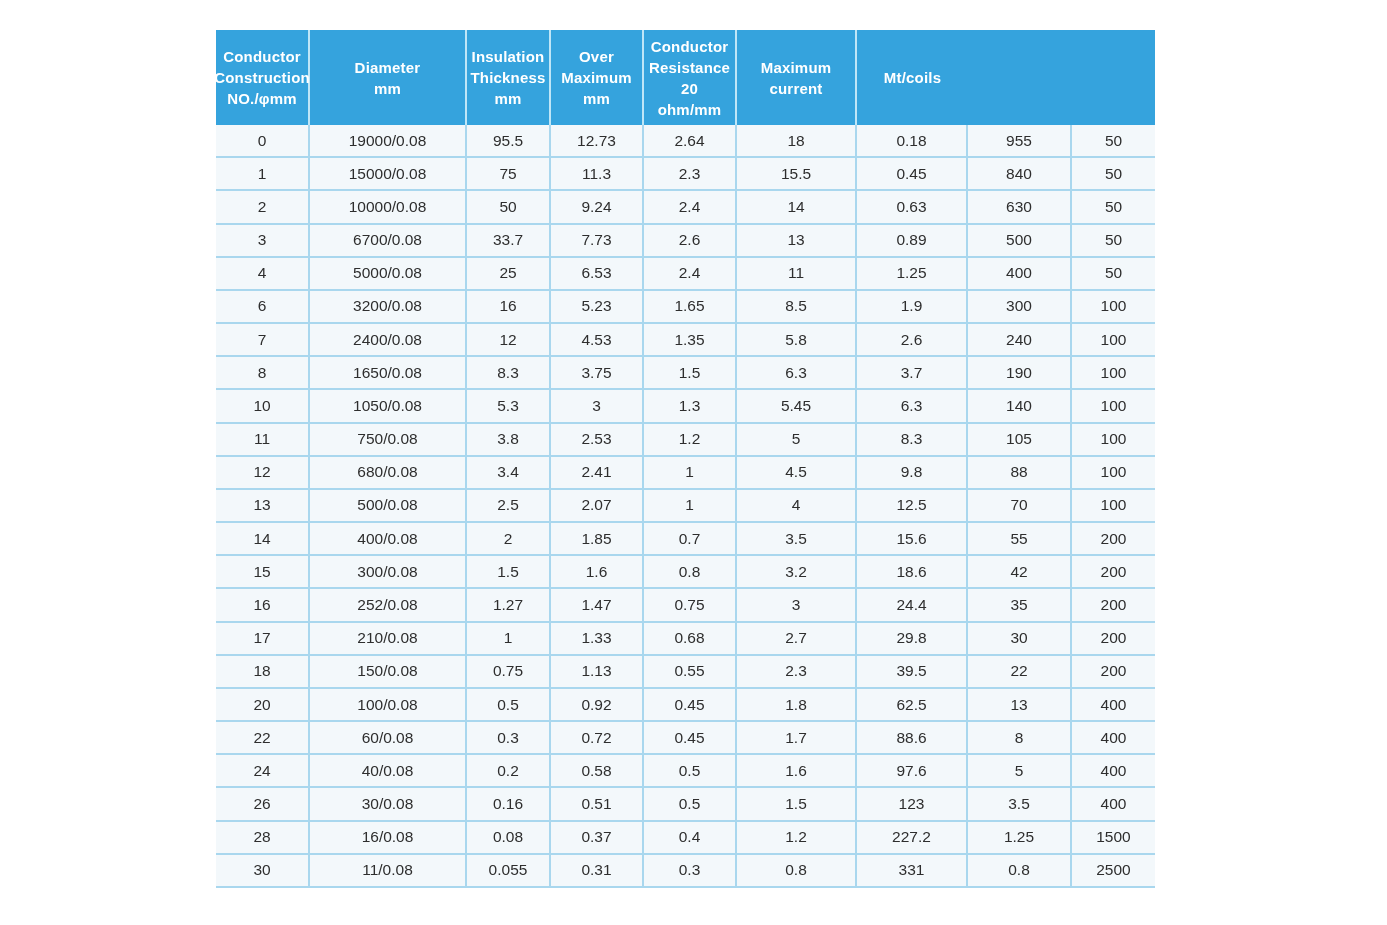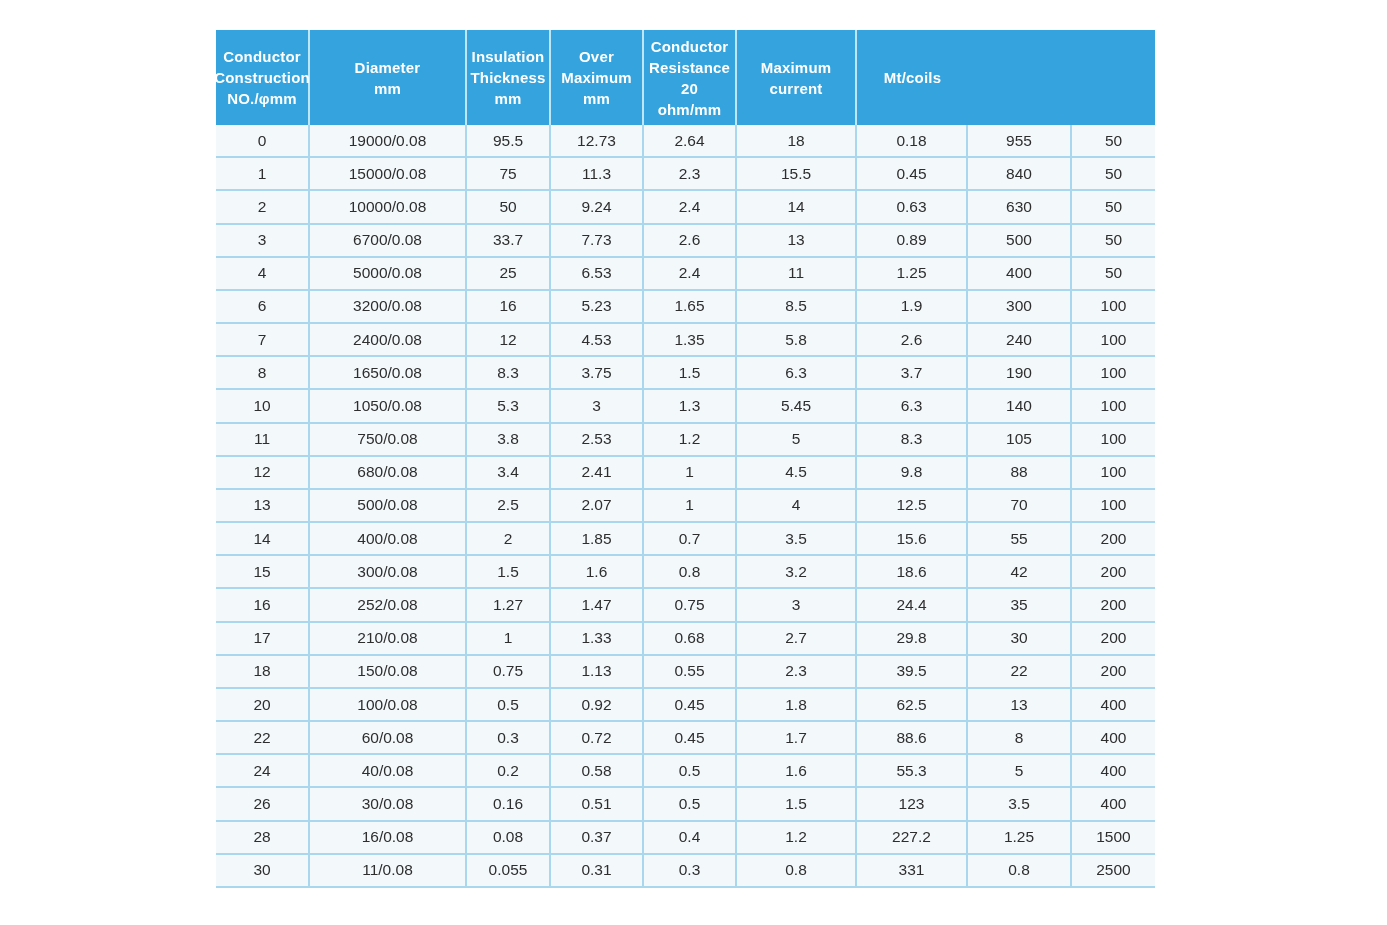--- a/index.html
+++ b/index.html
@@ -299,21 +299,21 @@
           <div class="td">8</div>
           <div class="td">400</div>
         </div>
         <div class="row">
           <div class="td">24</div>
           <div class="td">40/0.08</div>
           <div class="td">0.2</div>
           <div class="td">0.58</div>
           <div class="td">0.5</div>
           <div class="td">1.6</div>
-          <div class="td">55.3</div>
+          <div class="td">97.6</div>
           <div class="td">5</div>
           <div class="td">400</div>
         </div>
         <div class="row">
           <div class="td">26</div>
           <div class="td">30/0.08</div>
           <div class="td">0.16</div>
           <div class="td">0.51</div>
           <div class="td">0.5</div>
           <div class="td">1.5</div>

